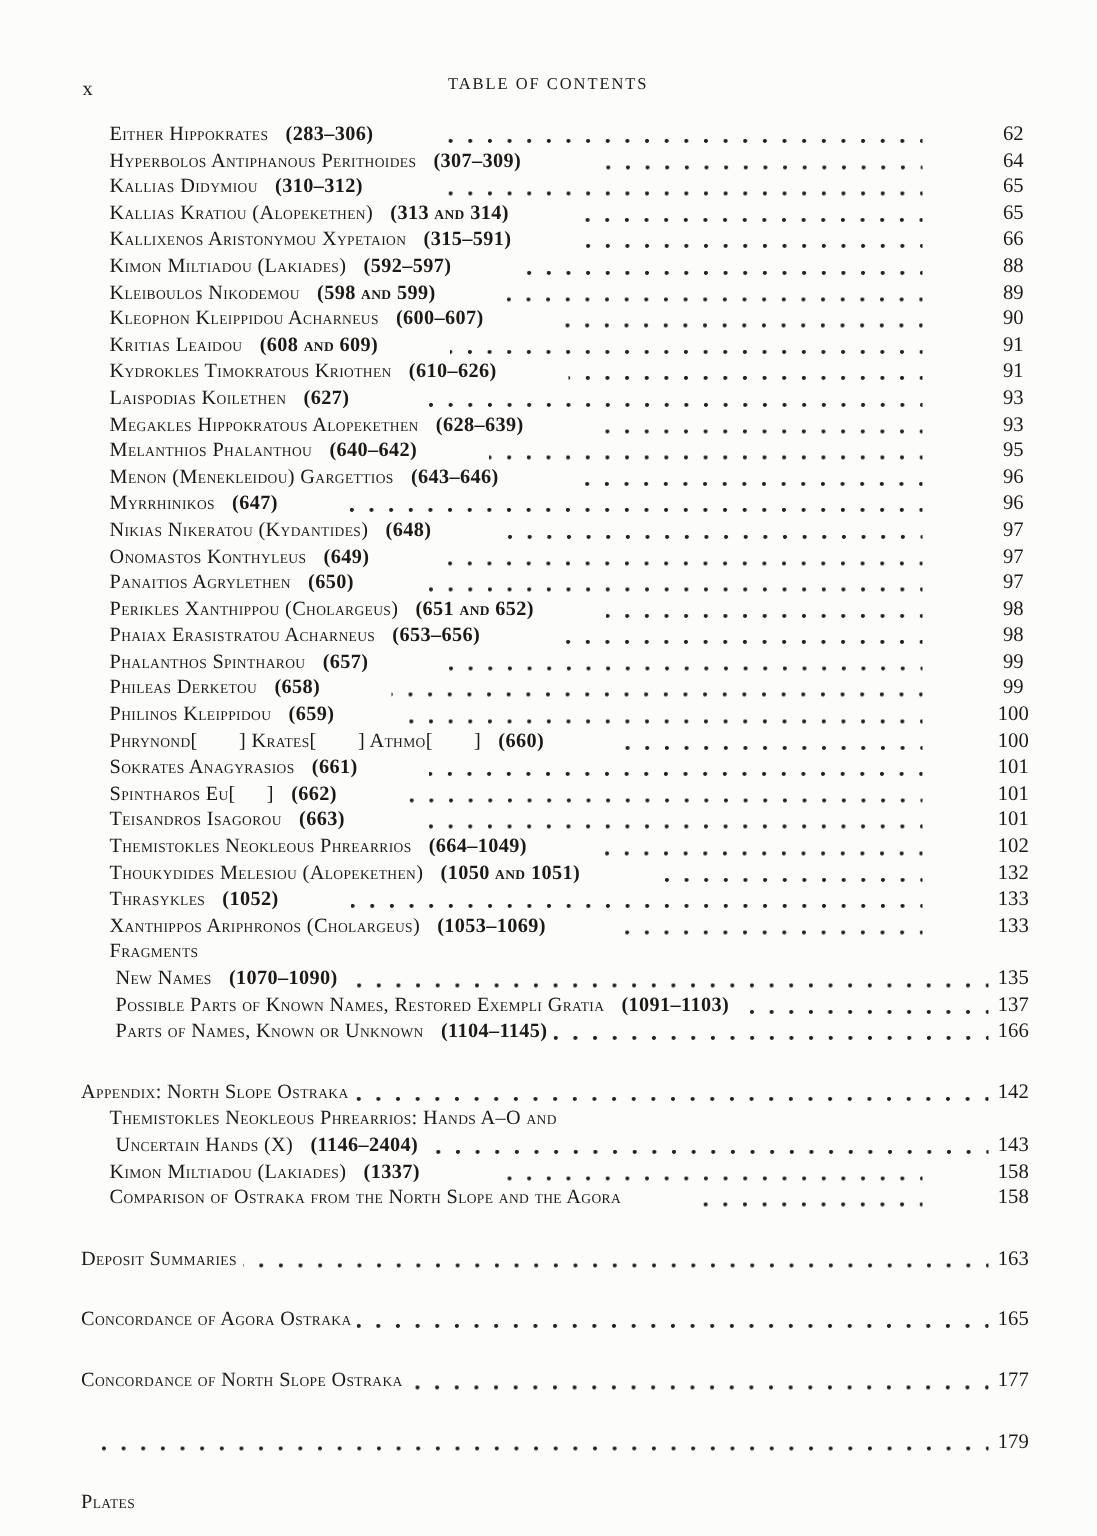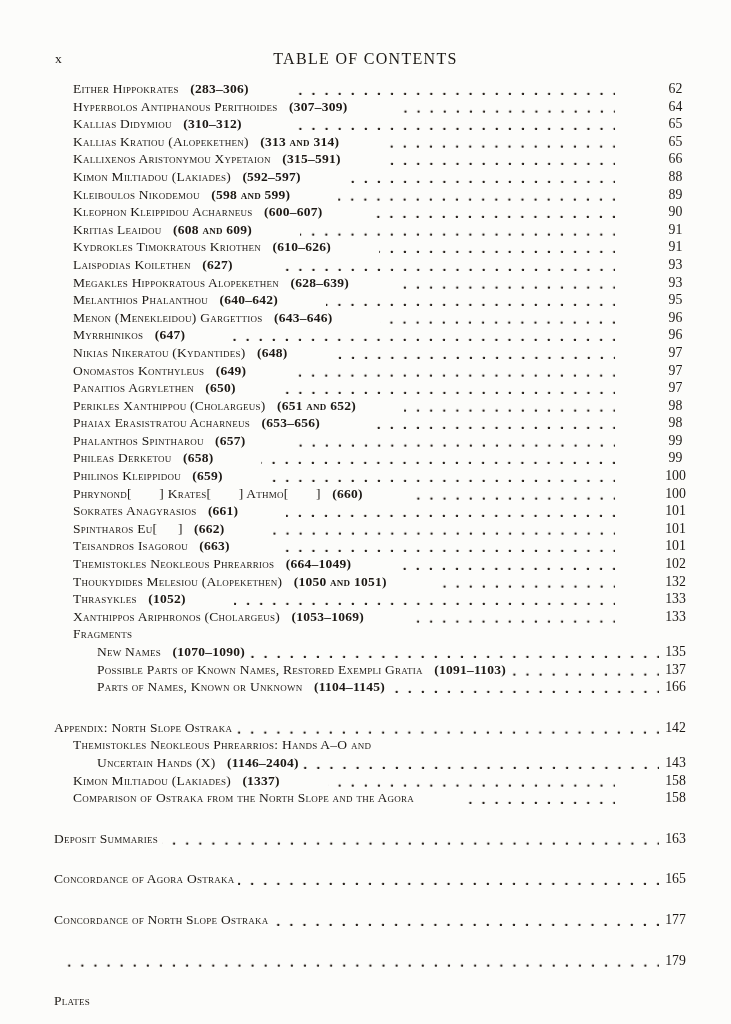--- a/index.html
+++ b/index.html
@@ -23,35 +23,35 @@
     font-size: 13.8px;
   }
   .folio {
     position: absolute; left: 55px; top: 1px;
     font-size: 13.5px;
   }
   .head-title {
     display: block;
     text-align: center;
     letter-spacing: 1.3px;
-    font-size: 16px;
+    font-size: 11px;
   }
   .toc { width: 100%; }
   .row {
     display: flex;
     align-items: baseline;
     height: 17.6px;
     line-height: 17.6px;
     font-size: 13.5px;
     font-variant: small-caps;
     letter-spacing: 0.25px;
   }
   .lvl-0 { margin-left: 0; }
   .lvl-1 { margin-left: 19px; gap: 44px; }
-  .lvl-2 { margin-left: 43px; }
+  .lvl-2 { margin-left: 23px; }
   .group-break { margin-top: 23px; }
   .label { flex: 0 0 auto; white-space: pre; }
   .label-italic { }
   .nums { font-weight: 700; margin-left: 0.85em; }
   .leader {
     flex: 1 1 auto;
     align-self: stretch;
     margin-left: 4px;
     background-image: radial-gradient(circle at 6.5px 13.6px, #29221c 1.05px, rgba(0,0,0,0) 1.55px);
     background-size: 13.1px 17.6px;

